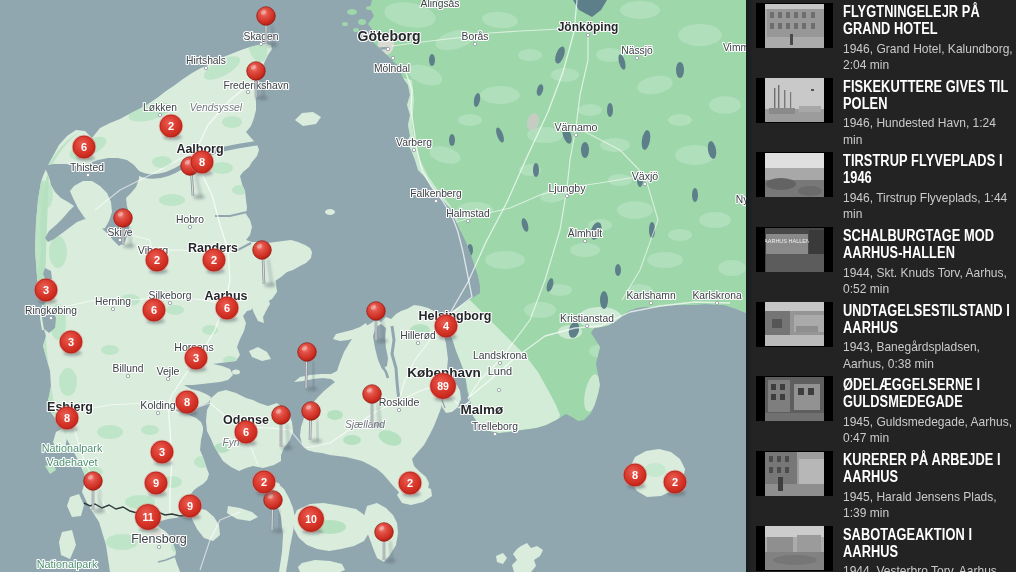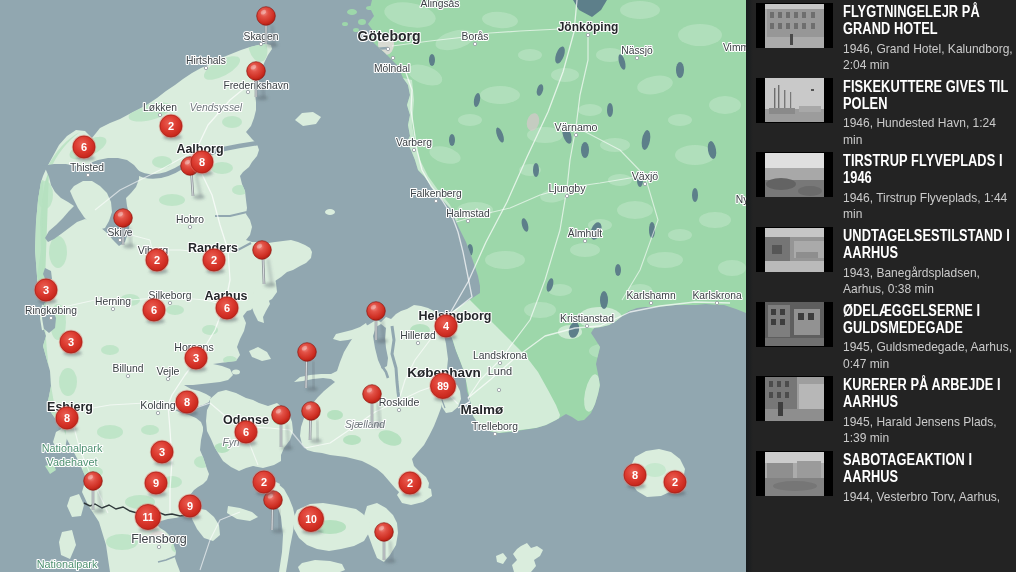--- a/index.html
+++ b/index.html
@@ -567,20 +567,35 @@
           </svg>
         </div>
         <div class="txt">
           <div class="tt"><span>TIRSTRUP FLYVEPLADS I<br>1946</span></div>
           <div class="mm"><span>1946, Tirstrup Flyveplads, 1:44<br>min</span></div>
         </div>
       </div>
       <div class="item">
         <div class="thumb">
           <svg width="59" height="44" viewBox="0 0 59 44">
+            <rect width="59" height="44" fill="#474747"></rect>
+            <rect x="1" y="6" width="42" height="20" fill="#8a8a8a"></rect>
+            <text x="22" y="15" font-size="5.5" fill="#f0f0f0" text-anchor="middle" font-family="Liberation Sans, sans-serif">AARHUS HALLEN</text>
+            <rect x="1" y="26" width="58" height="18" fill="#5c5c5c"></rect>
+            <rect x="44" y="2" width="15" height="24" fill="#3a3a3a"></rect>
+          </svg>
+        </div>
+        <div class="txt">
+          <div class="tt"><span>SCHALBURGTAGE MOD<br>AARHUS-HALLEN</span></div>
+          <div class="mm"><span>1944, Skt. Knuds Torv, Aarhus,<br>0:52 min</span></div>
+        </div>
+      </div>
+      <div class="item">
+        <div class="thumb">
+          <svg width="59" height="44" viewBox="0 0 59 44">
             <rect width="59" height="44" fill="#959595"></rect>
             <rect y="0" width="59" height="9" fill="#c6c6c6"></rect>
             <rect x="0" y="9" width="25" height="24" fill="#757575"></rect>
             <rect x="29" y="13" width="30" height="17" fill="#aaaaaa"></rect>
             <rect y="33" width="59" height="11" fill="#bababa"></rect>
             <rect x="7" y="17" width="10" height="9" fill="#565656"></rect>
             <rect x="31" y="24" width="22" height="6" fill="#8e8e8e"></rect>
           </svg>
         </div>
         <div class="txt">

